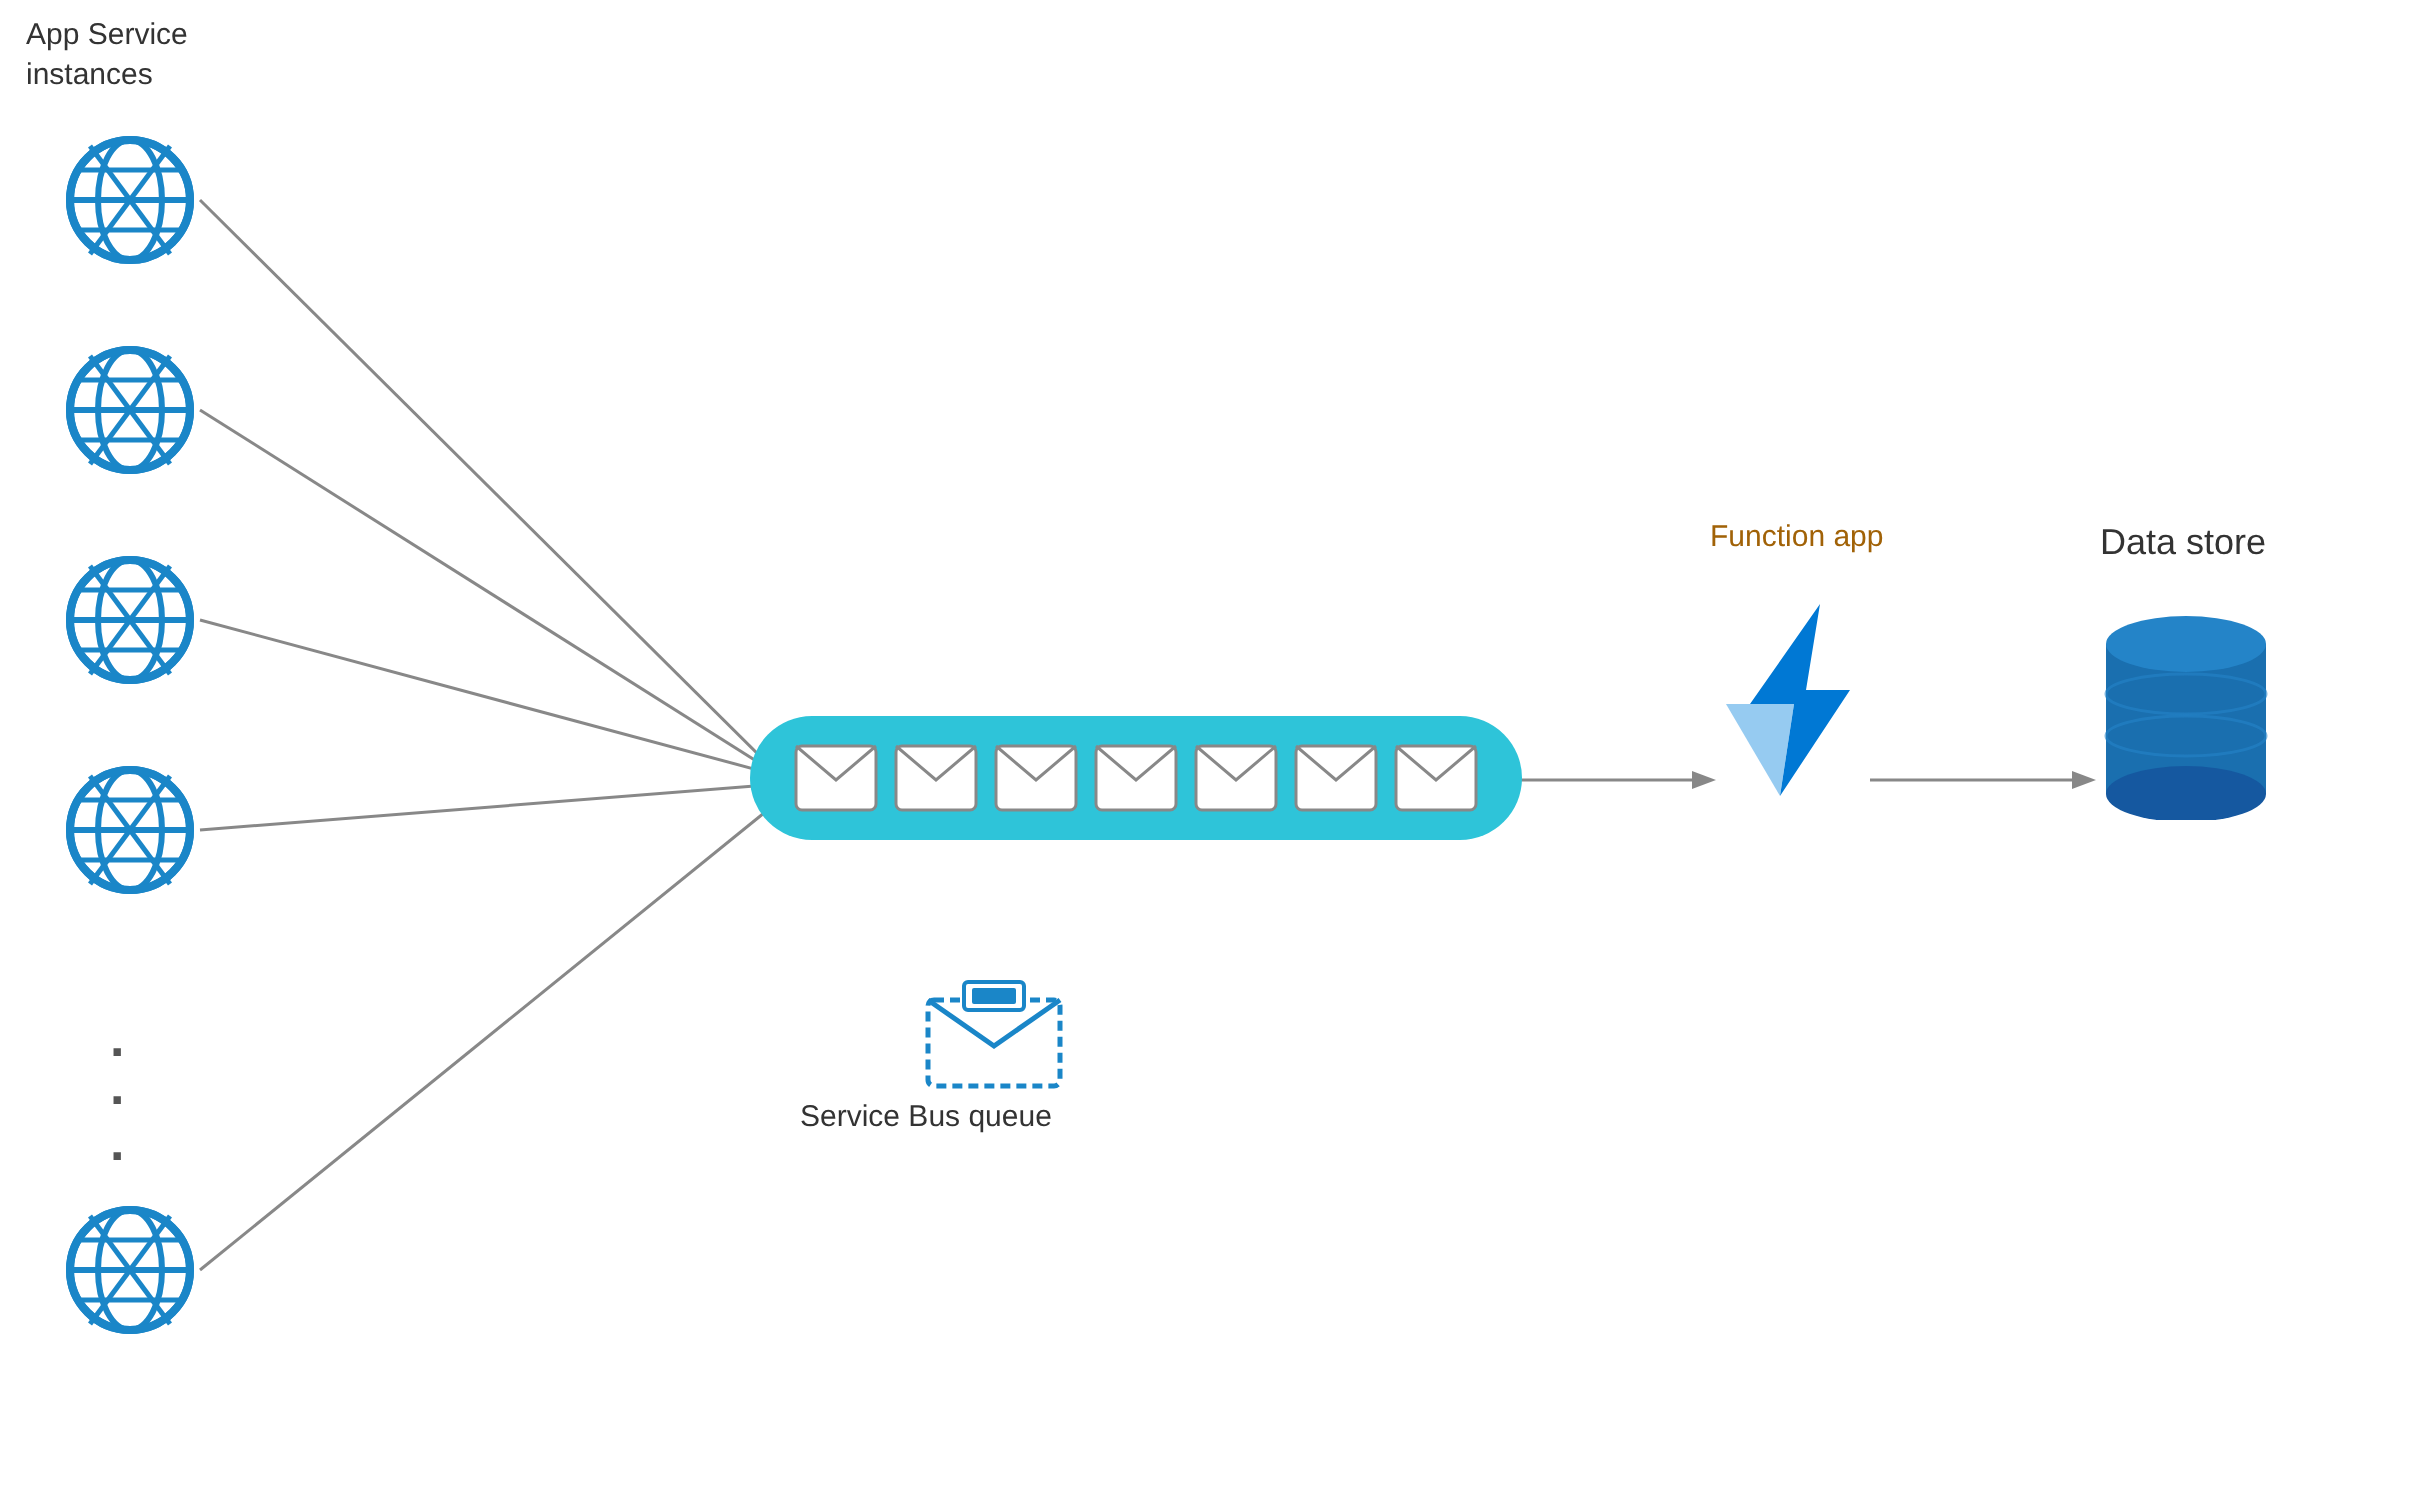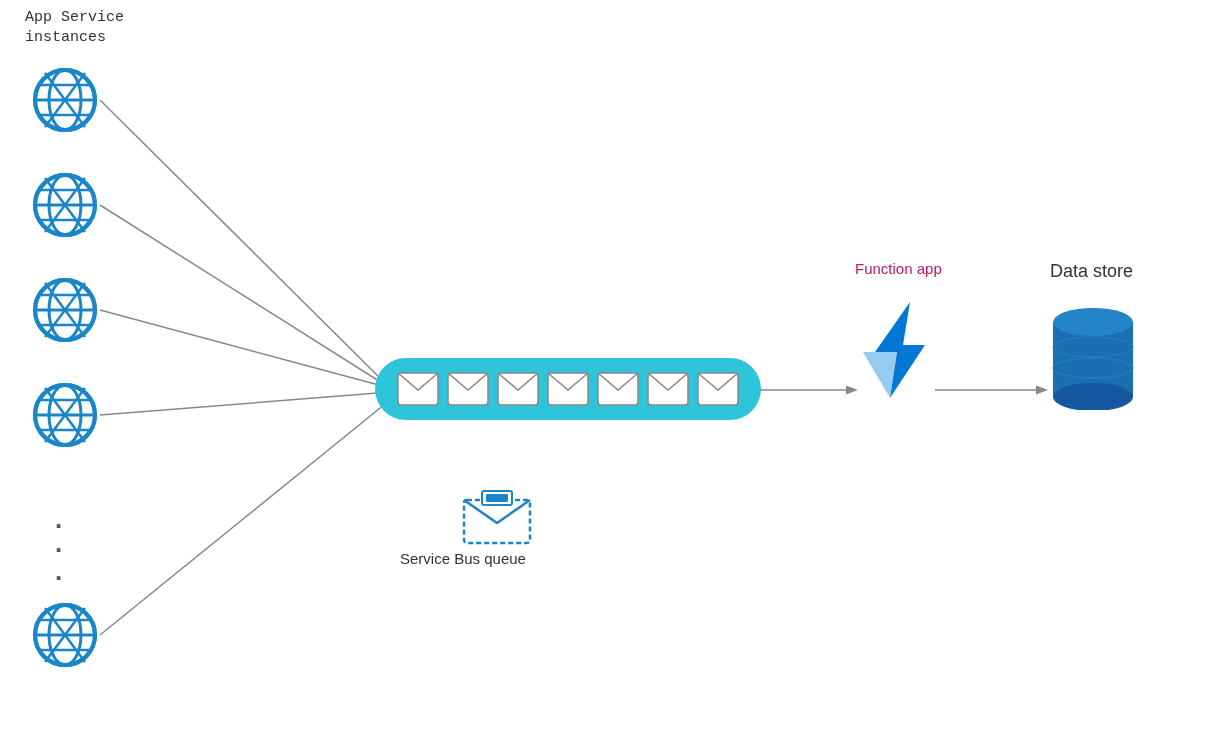--- a/index.html
+++ b/index.html
@@ -15,25 +15,24 @@
     .diagram-container {
       position: relative;
       width: 1216px;
       height: 745px;
     }
 
     
     .app-service-label {
       position: absolute;
       top: 8px;
-      left: 25px;
+      left: 13px;
       font-size: 15px;
       color: #333;
       line-height: 1.3;
-      font-family: Liberation Mono, monospace;
     }
 
     
     .arrows-svg {
       position: absolute;
       top: 0;
       left: 0;
       width: 1216px;
       height: 745px;
       pointer-events: none;
@@ -192,21 +191,21 @@
       <polyline points="2,10 35,33 68,10" fill="none" stroke="#1a86c8" stroke-width="2.5"></polyline>
 
       <rect x="20" y="1" width="30" height="14" rx="2" fill="white" stroke="#1a86c8" stroke-width="2"></rect>
       <rect x="24" y="4" width="22" height="8" rx="1" fill="#1a86c8"></rect>
     </svg>
   </div>
 
   <div style="position:absolute; top:548px; left:400px; text-align:center; font-size:15px; color:#333; line-height:1.5;">Service Bus
 queue</div>
 
-  <div style="position:absolute; top:258px; left:855px; text-align:center; font-size:15px; color:#be185d; line-height:1.5;">Function
+  <div style="position:absolute; top:258px; left:855px; text-align:center; font-size:15px; color:#a16207; line-height:1.5;">Function
 app</div>
 
   <div style="position:absolute; top:300px; left:855px;">
     <svg width="90" height="100" viewBox="0 0 90 100">
 
       <polygon points="55,2 20,52 42,52 35,98 70,45 48,45" fill="#0078d4"></polygon>
 
       <polygon points="20,52 42,52 35,98 8,52" fill="#50a8e8" opacity="0.6"></polygon>
     </svg>
   </div>

